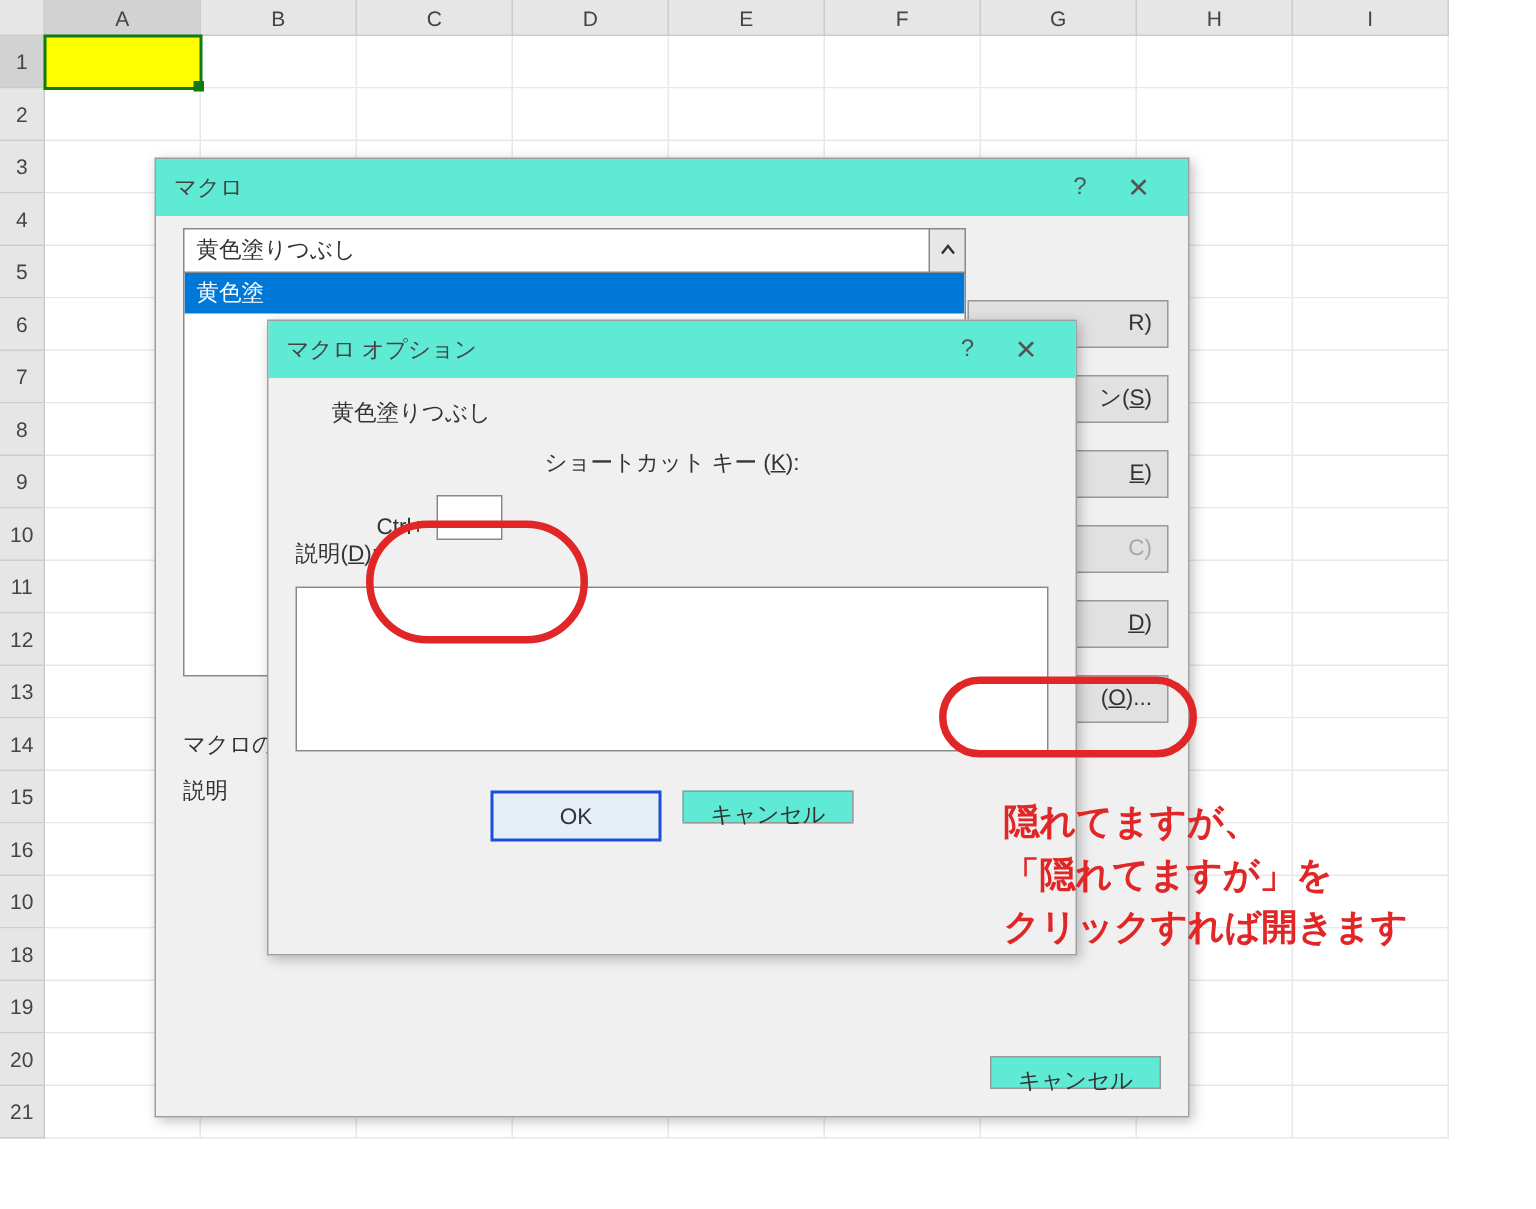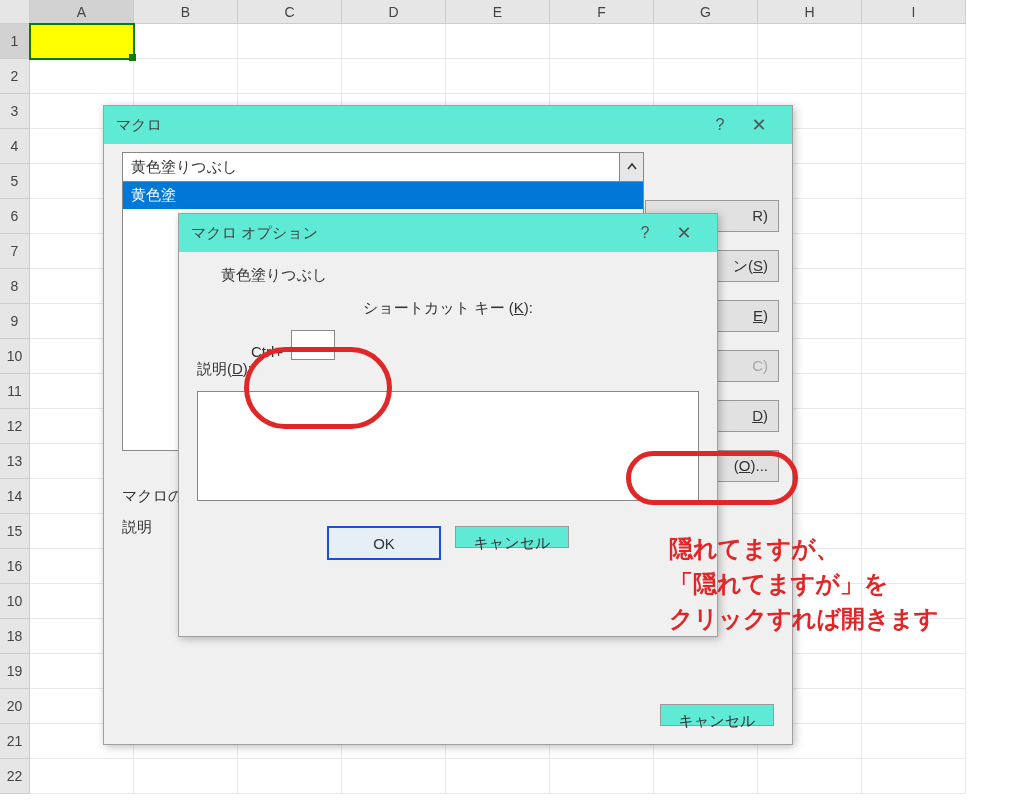--- a/index.html
+++ b/index.html
@@ -526,32 +526,20 @@
         <div class="cell"></div>
         <div class="cell"></div>
         <div class="cell"></div>
         <div class="cell"></div>
         <div class="cell"></div>
         <div class="cell"></div>
         <div class="cell"></div>
         <div class="cell"></div>
         <div class="cell"></div>
       </div>
-      <div class="row">
-        <div class="row-head">22</div>
-        <div class="cell"></div>
-        <div class="cell"></div>
-        <div class="cell"></div>
-        <div class="cell"></div>
-        <div class="cell"></div>
-        <div class="cell"></div>
-        <div class="cell"></div>
-        <div class="cell"></div>
-        <div class="cell"></div>
-      </div>
     </div>
 </div>
 
 <div class="dialog dlg-macro">
   <div class="dlg-title">
     <span>マクロ</span>
     <span class="spacer"></span>
     <span class="icon-help">?</span>
     <span class="icon-close">✕</span>
   </div>

